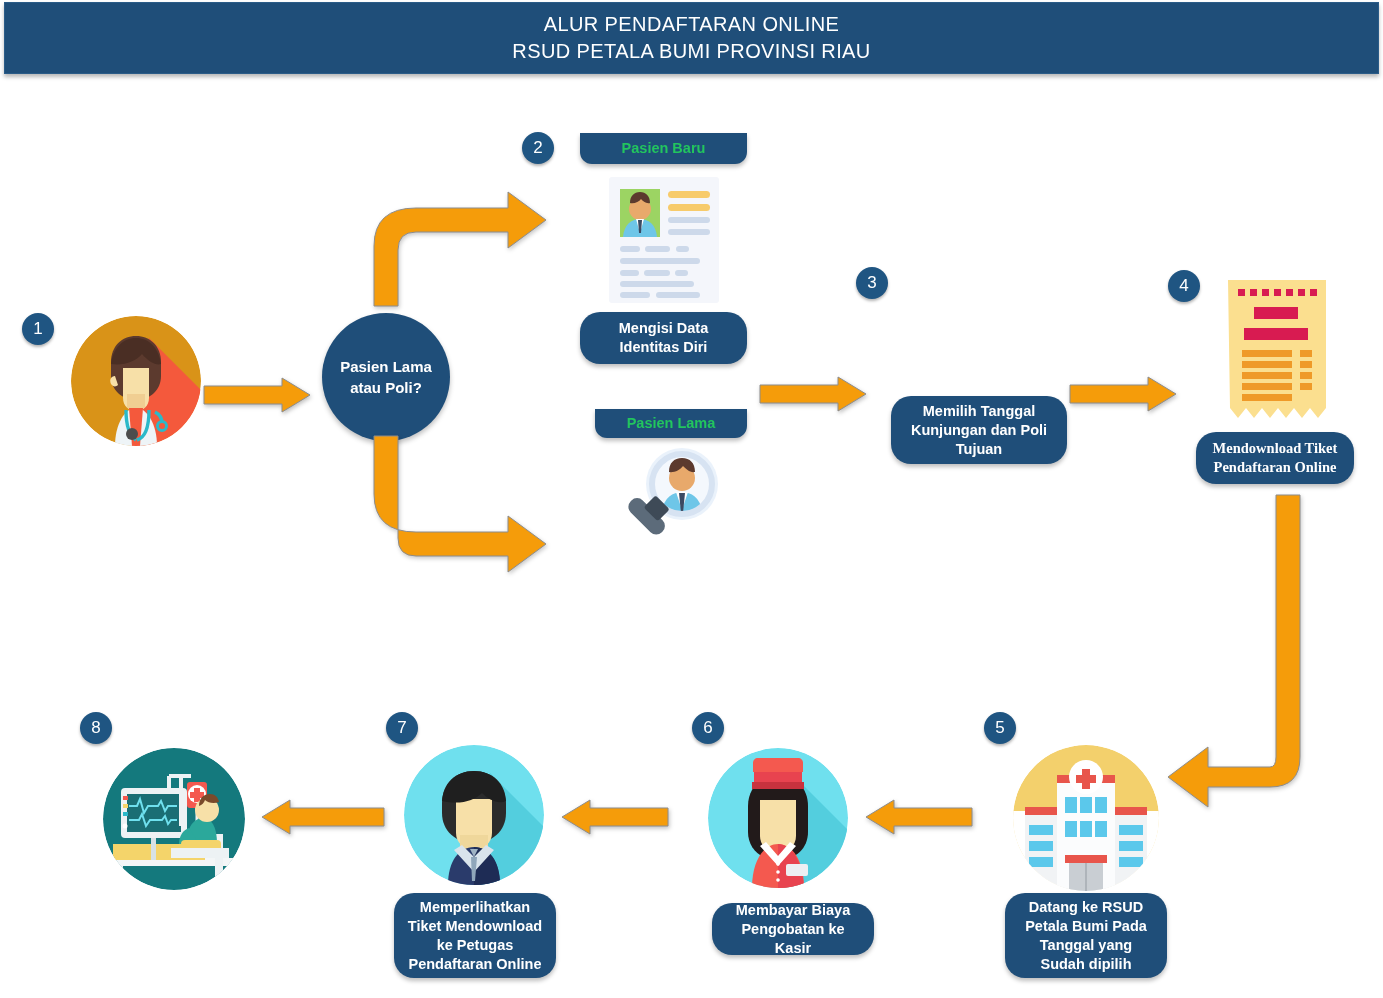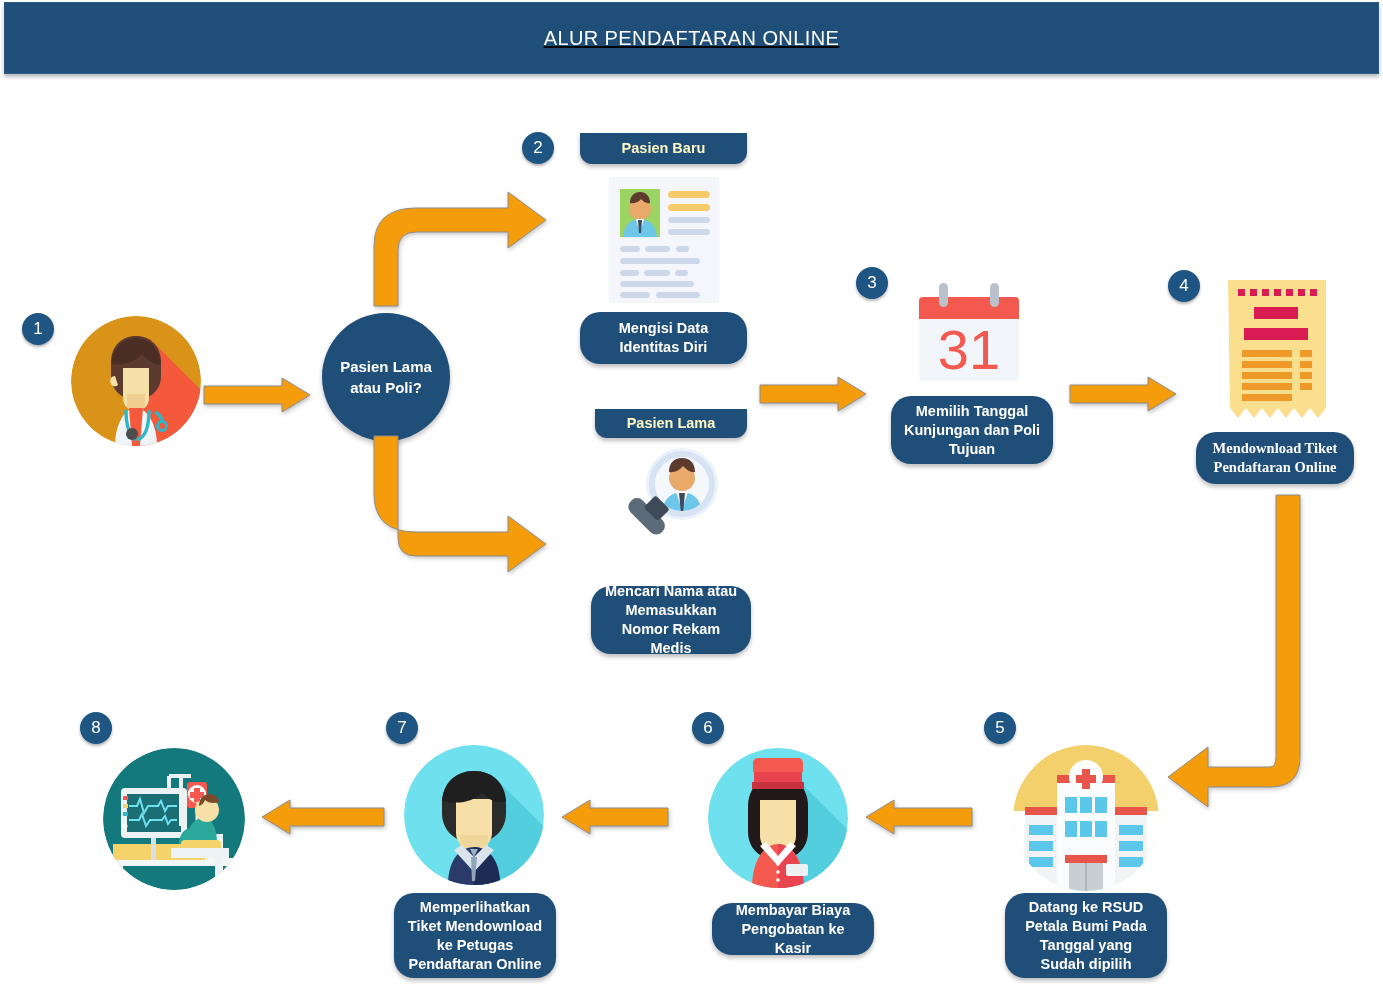--- a/index.html
+++ b/index.html
@@ -22,21 +22,20 @@
     left:4px; top:2px;
     width:1375px; height:72px;
     background:#1F4E79;
     border:1px solid #2b5c88;
     box-shadow:0 3px 4px rgba(0,0,0,.28);
     display:flex;
     flex-direction:column;
     align-items:center;
     justify-content:center;
     box-sizing:border-box;
-    text-decoration:underline;
   }
   .header .line{
     color:#ffffff;
     font-size:20px;
     letter-spacing:.4px;
     line-height:27px;
     font-weight:400;
     white-space:nowrap;
   }
 
@@ -53,21 +52,21 @@
     box-shadow:0 3px 4px rgba(0,0,0,.25);
     display:flex;
     align-items:center;
     justify-content:center;
     padding:13px 12px;
     box-sizing:border-box;
   }
   .tab{
     position:absolute;
     background:#1F4E79;
-    color:#fef9c3;
+    color:#22c55e;
     font-weight:bold;
     font-size:14.5px;
     line-height:19px;
     text-align:center;
     border-radius:0 0 12px 12px;
     box-shadow:0 3px 4px rgba(0,0,0,.25);
     display:flex;
     align-items:center;
     justify-content:center;
     box-sizing:border-box;
@@ -109,20 +108,21 @@
   .arrow{position:absolute;}
   .arrow svg{display:block;overflow:visible;}
 </style>
 </head>
 <body>
 
 <div id="canvas">
 
   <div class="header">
     <div class="line">ALUR PENDAFTARAN ONLINE</div>
+    <div class="line">RSUD PETALA BUMI PROVINSI RIAU</div>
   </div>
 
   <div class="badge" style="left:22px;top:313px;">1</div>
 
   <div class="iconwrap" style="left:71px;top:316px;">
     <svg width="130" height="130" viewBox="0 0 130 130">
       <defs>
           <clipPath id="c1">
             <circle cx="65" cy="65" r="65"></circle>
           </clipPath>
@@ -226,41 +226,31 @@
         <path d="M54 74c1-16 10-24 21-24s20 8 21 24z" fill="#6EC6E8"></path>
         <path d="M69 50h12l-6 18z" fill="#FFFFFF"></path>
         <path d="M72 51h6l-2 20h-2z" fill="#3B4A63"></path>
       </g>
       <circle cx="75" cy="42" r="30" fill="none" stroke="#D7E3F2" stroke-width="6"></circle>
       <rect x="18" y="66" width="44" height="17" rx="8" transform="rotate(45 40 74)" fill="#5C6B7A"></rect>
       <rect x="40" y="58" width="20" height="17" rx="3" transform="rotate(45 50 66)" fill="#3E4A57"></rect>
     </svg>
   </div>
 
-  <div class="pill" style="left:591px;top:586px;width:160px;height:68px;">Mencari Nama atau Memasukkan Nomor Rekam Medis</div>
 
   <div class="arrow" style="left:760px;top:377px;">
     <svg width="112" height="42" viewBox="0 0 112 42">
       <polygon points="0,8 78,8 78,0 106,17 78,34 78,26 0,26" fill="#F59C0A" stroke="#8C8C8C" stroke-width="1" style="filter:drop-shadow(1px 2px 2px rgba(0,0,0,.25))"></polygon>
     </svg>
   </div>
 
   <div class="badge" style="left:856px;top:267px;">3</div>
 
-  <div class="iconwrap" style="left:913px;top:281px;">
-    <svg width="112" height="102" viewBox="0 0 112 102">
-      <rect x="6" y="16" width="100" height="84" rx="4" fill="#F2F5FA"></rect>
-      <path d="M6 20a4 4 0 0 1 4-4h92a4 4 0 0 1 4 4v18H6z" fill="#F4594F"></path>
-      <rect x="26" y="2" width="9" height="24" rx="4.5" fill="#B8C1CC"></rect>
-      <rect x="77" y="2" width="9" height="24" rx="4.5" fill="#B8C1CC"></rect>
-      <text x="56" y="88" font-family="'Liberation Sans',sans-serif" font-size="56" fill="#F4594F" text-anchor="middle">31</text>
-    </svg>
-  </div>
-
-  <div class="pill" style="left:891px;top:396px;width:162px;height:68px;">Memilih Tanggal Kunjungan dan Poli Tujuan</div>
+
+  <div class="pill" style="left:891px;top:396px;width:176px;height:68px;">Memilih Tanggal Kunjungan dan Poli Tujuan</div>
 
   <div class="arrow" style="left:1070px;top:377px;">
     <svg width="112" height="42" viewBox="0 0 112 42">
       <polygon points="0,8 78,8 78,0 106,17 78,34 78,26 0,26" fill="#F59C0A" stroke="#8C8C8C" stroke-width="1" style="filter:drop-shadow(1px 2px 2px rgba(0,0,0,.25))"></polygon>
     </svg>
   </div>
 
   <div class="badge" style="left:1168px;top:270px;">4</div>
 
   <div class="iconwrap" style="left:1228px;top:280px;">

